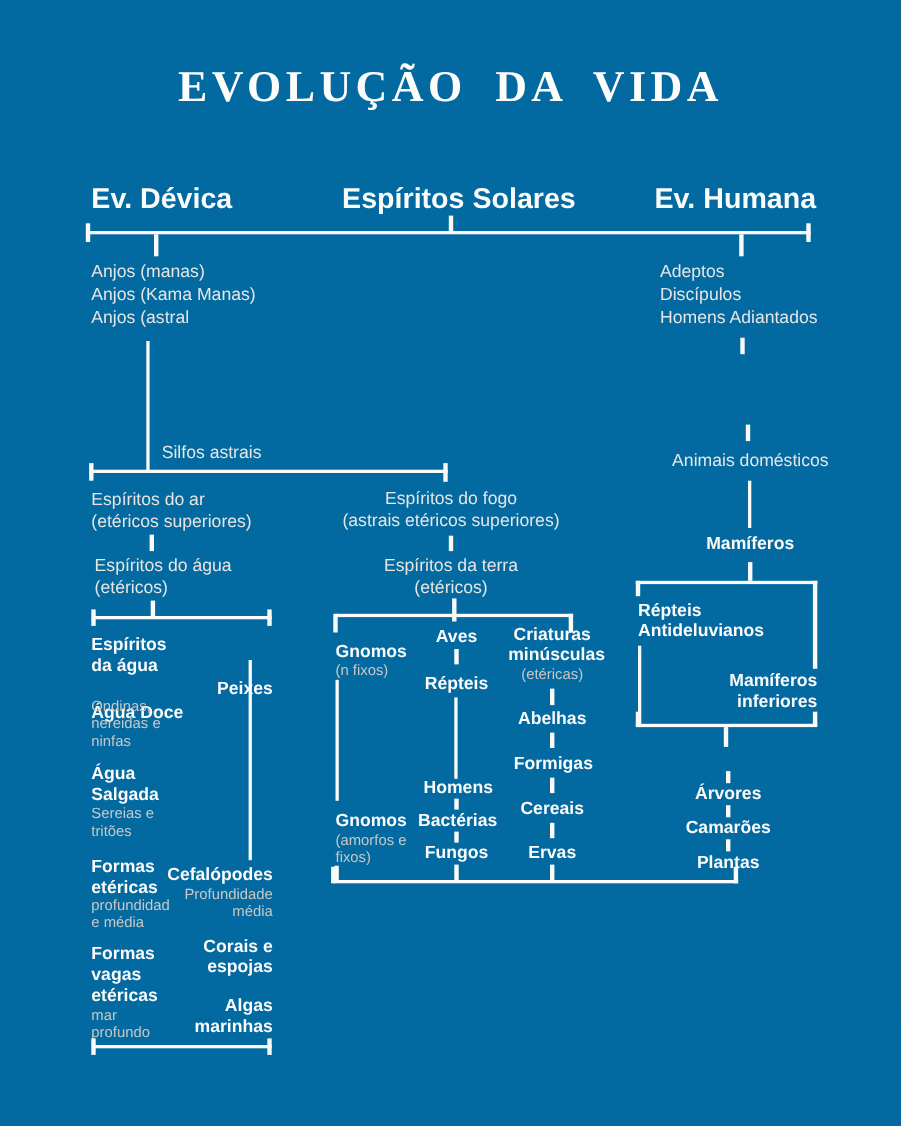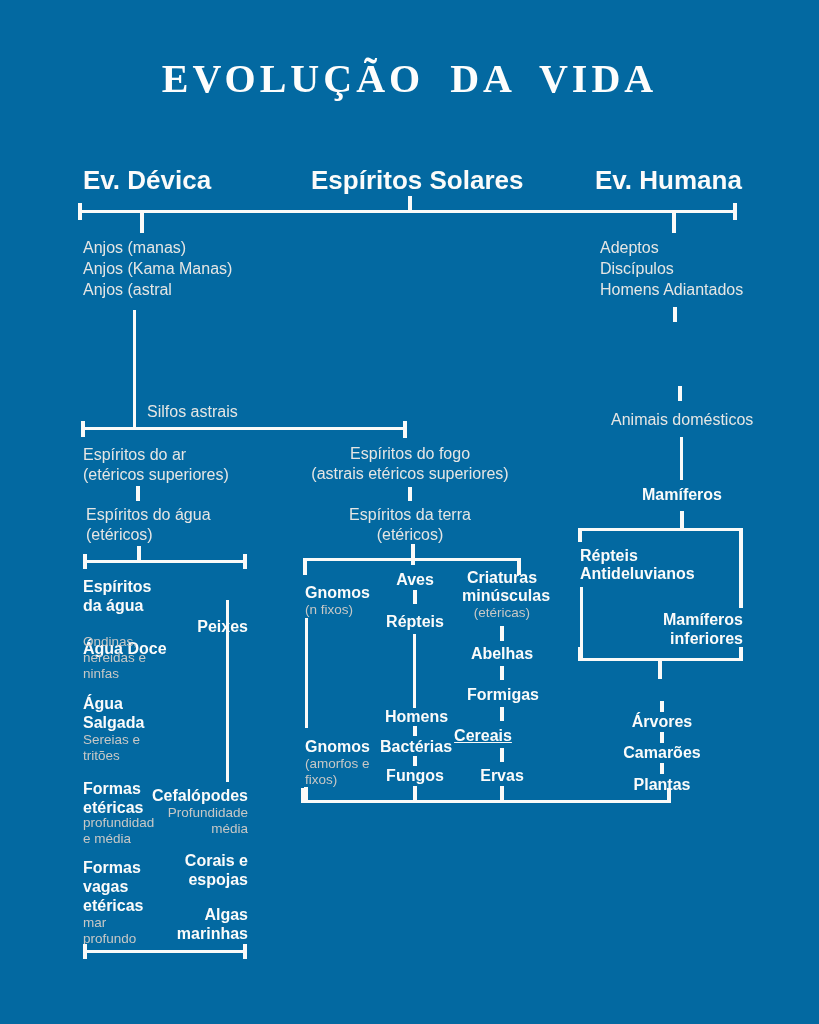--- a/index.html
+++ b/index.html
@@ -127,21 +127,21 @@
   <div class="ln" style="left:413px;top:786px;width:4px;height:16px;"></div>
 
   <div class="t b c" style="left:462px;top:569px;width:80px;line-height:18px;">Criaturas
 minúsculas</div>
   <div class="t s c" style="left:462px;top:605px;width:80px;">(etéricas)</div>
   <div class="ln" style="left:500px;top:626px;width:4px;height:15px;"></div>
   <div class="t b c" style="left:467px;top:644px;width:70px;">Abelhas</div>
   <div class="ln" style="left:500px;top:666px;width:4px;height:14px;"></div>
   <div class="t b c" style="left:467px;top:685px;width:70px;">Formigas</div>
   <div class="ln" style="left:500px;top:707px;width:4px;height:14px;"></div>
-  <div class="t b c" style="left:448px;top:726px;width:70px;text-decoration:underline;">Cereais</div>
+  <div class="t b c" style="left:467px;top:726px;width:70px;">Cereais</div>
   <div class="ln" style="left:500px;top:748px;width:4px;height:14px;"></div>
   <div class="t b c" style="left:467px;top:766px;width:70px;">Ervas</div>
   <div class="ln" style="left:500px;top:786px;width:4px;height:16px;"></div>
 
   <div class="ln" style="left:303px;top:800px;width:368px;height:3px;"></div>
   <div class="ln" style="left:301px;top:788px;width:4px;height:15px;"></div>
   <div class="ln" style="left:667px;top:788px;width:4px;height:15px;"></div>
 
   <div class="t lst" style="left:600px;top:237px;">Adeptos
 Discípulos

